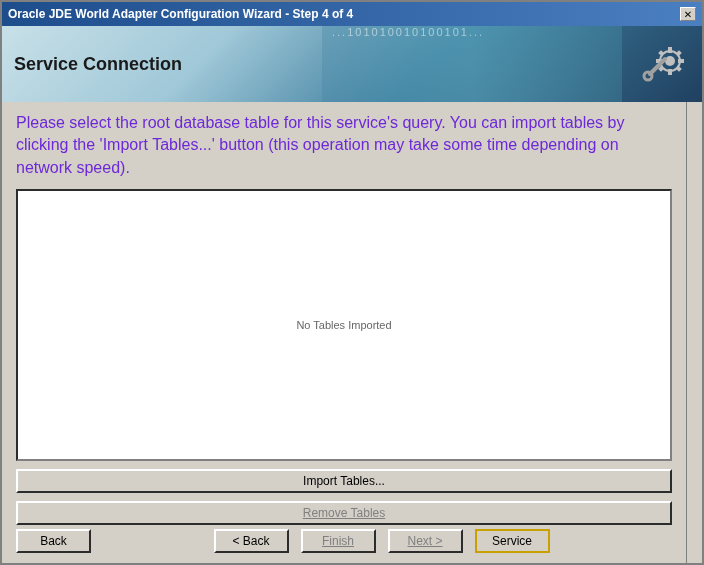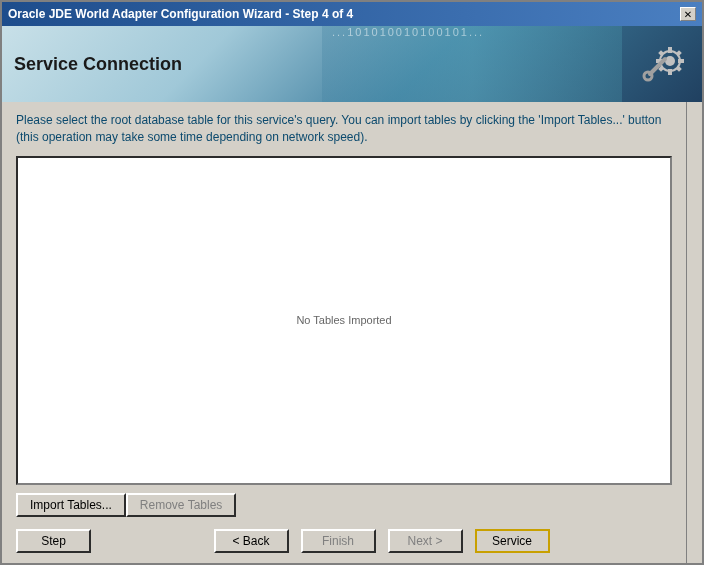--- a/index.html
+++ b/index.html
@@ -90,22 +90,22 @@
 
     .content-area {
       flex: 1;
       padding: 10px 14px;
       display: flex;
       flex-direction: column;
       background: #d4d0c8;
     }
 
     .description-text {
-      font-size: 12px;
-      color: #0c4a6e;
+      font-size: 16px;
+      color: #6d28d9;
       margin-bottom: 10px;
       line-height: 1.4;
     }
 
     .table-container {
       flex: 1;
       border: 2px inset #808080;
       background: white;
       display: flex;
       align-items: center;
@@ -113,21 +113,22 @@
       margin-bottom: 8px;
     }
 
     .no-tables-text {
       color: #666;
       font-size: 11px;
     }
 
     .import-buttons-row {
       display: flex;
-      margin-bottom: 8px;
+      gap: 8px;
+      flex-direction: column;
     }
 
     .nav-buttons-row {
       display: flex;
       align-items: center;
       justify-content: space-between;
       margin-top: 4px;
     }
 
     .nav-buttons-center {
@@ -147,20 +148,21 @@
       border-right-color: #808080;
       border-bottom-color: #808080;
       cursor: pointer;
       min-width: 75px;
       text-align: center;
     }
 
     .btn-disabled {
       color: #808080;
       cursor: default;
+      text-decoration: underline;
     }
 
     .btn-cancel {
       border-color: #c8a000;
       border-style: solid;
       border-width: 2px;
     }
 
     .scrollbar-area {
       width: 16px;
@@ -218,21 +220,21 @@
       <div class="table-container">
         <span class="no-tables-text">No Tables Imported</span>
       </div>
 
       <div class="import-buttons-row">
         <button class="btn">Import Tables...</button>
         <button class="btn btn-disabled">Remove Tables</button>
       </div>
 
       <div class="nav-buttons-row">
-        <button class="btn">Step</button>
+        <button class="btn">Back</button>
         <div class="nav-buttons-center">
           <button class="btn">&lt; Back</button>
           <button class="btn btn-disabled">Finish</button>
           <button class="btn btn-disabled">Next &gt;</button>
           <button class="btn btn-cancel">Service</button>
         </div>
       </div>
     </div>
 
     <div class="scrollbar-area">

